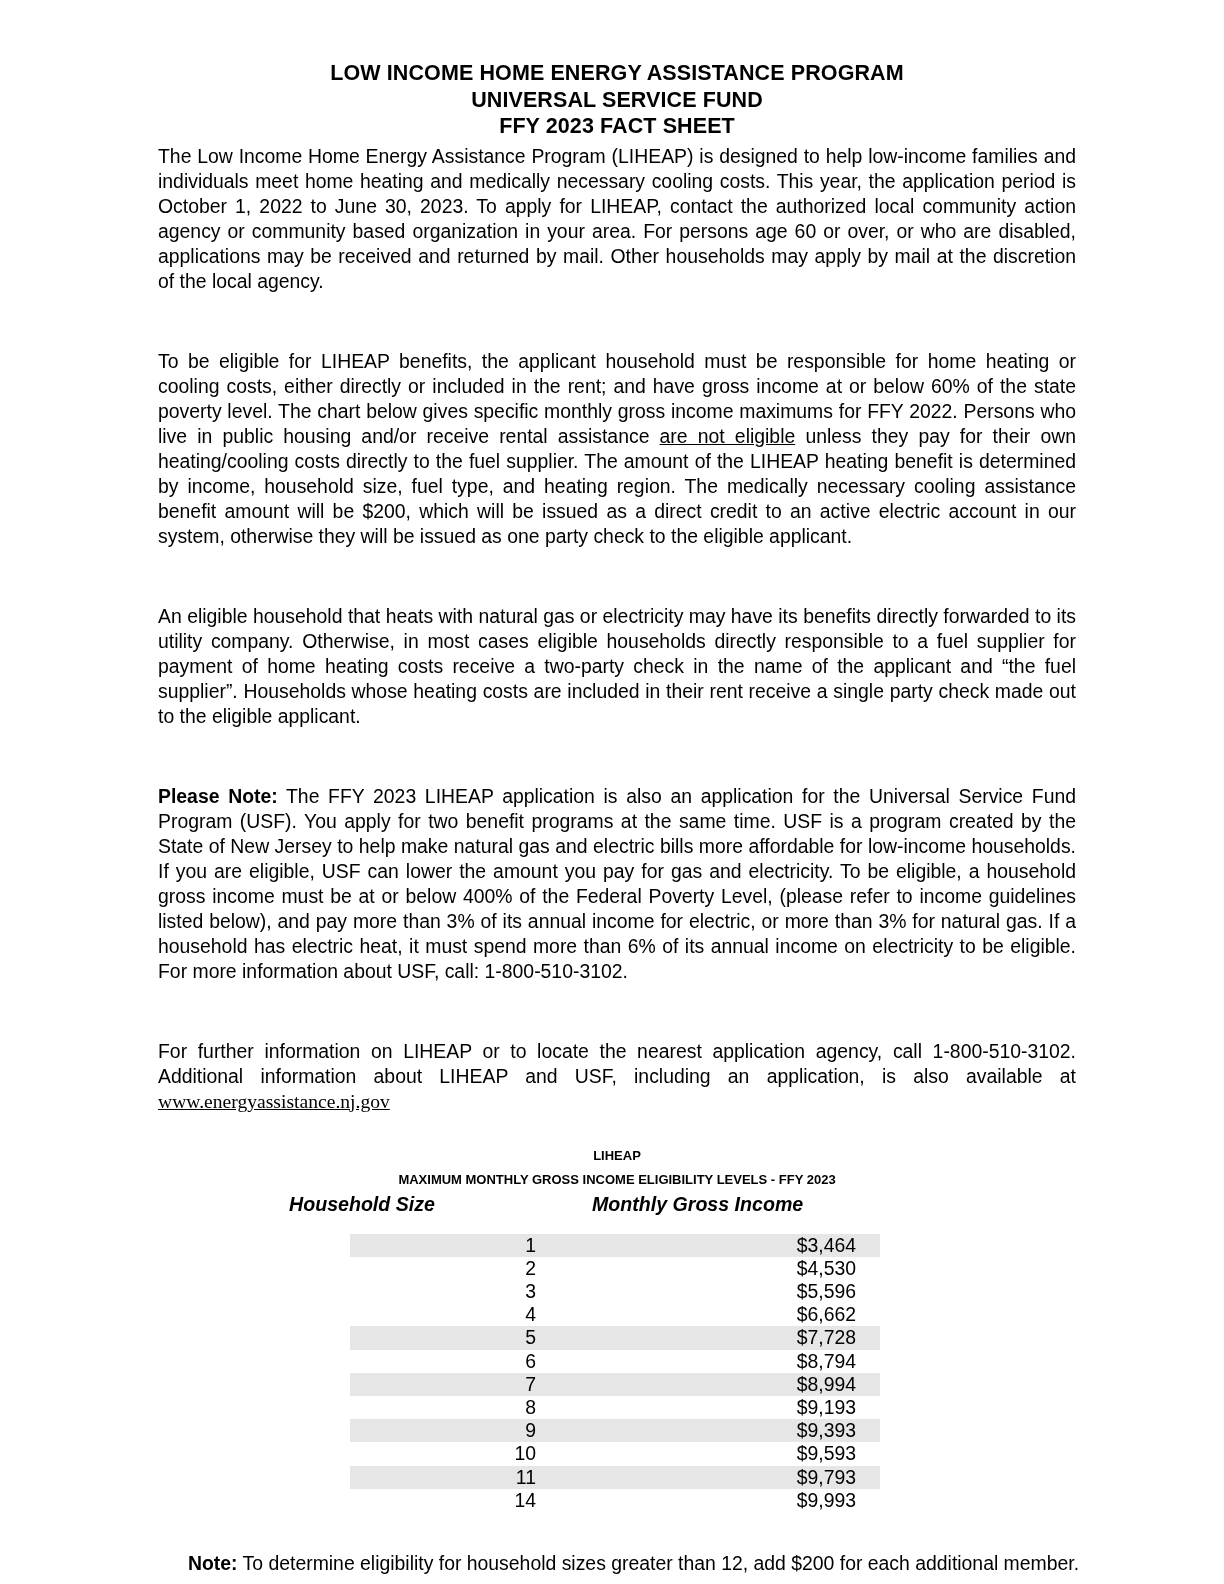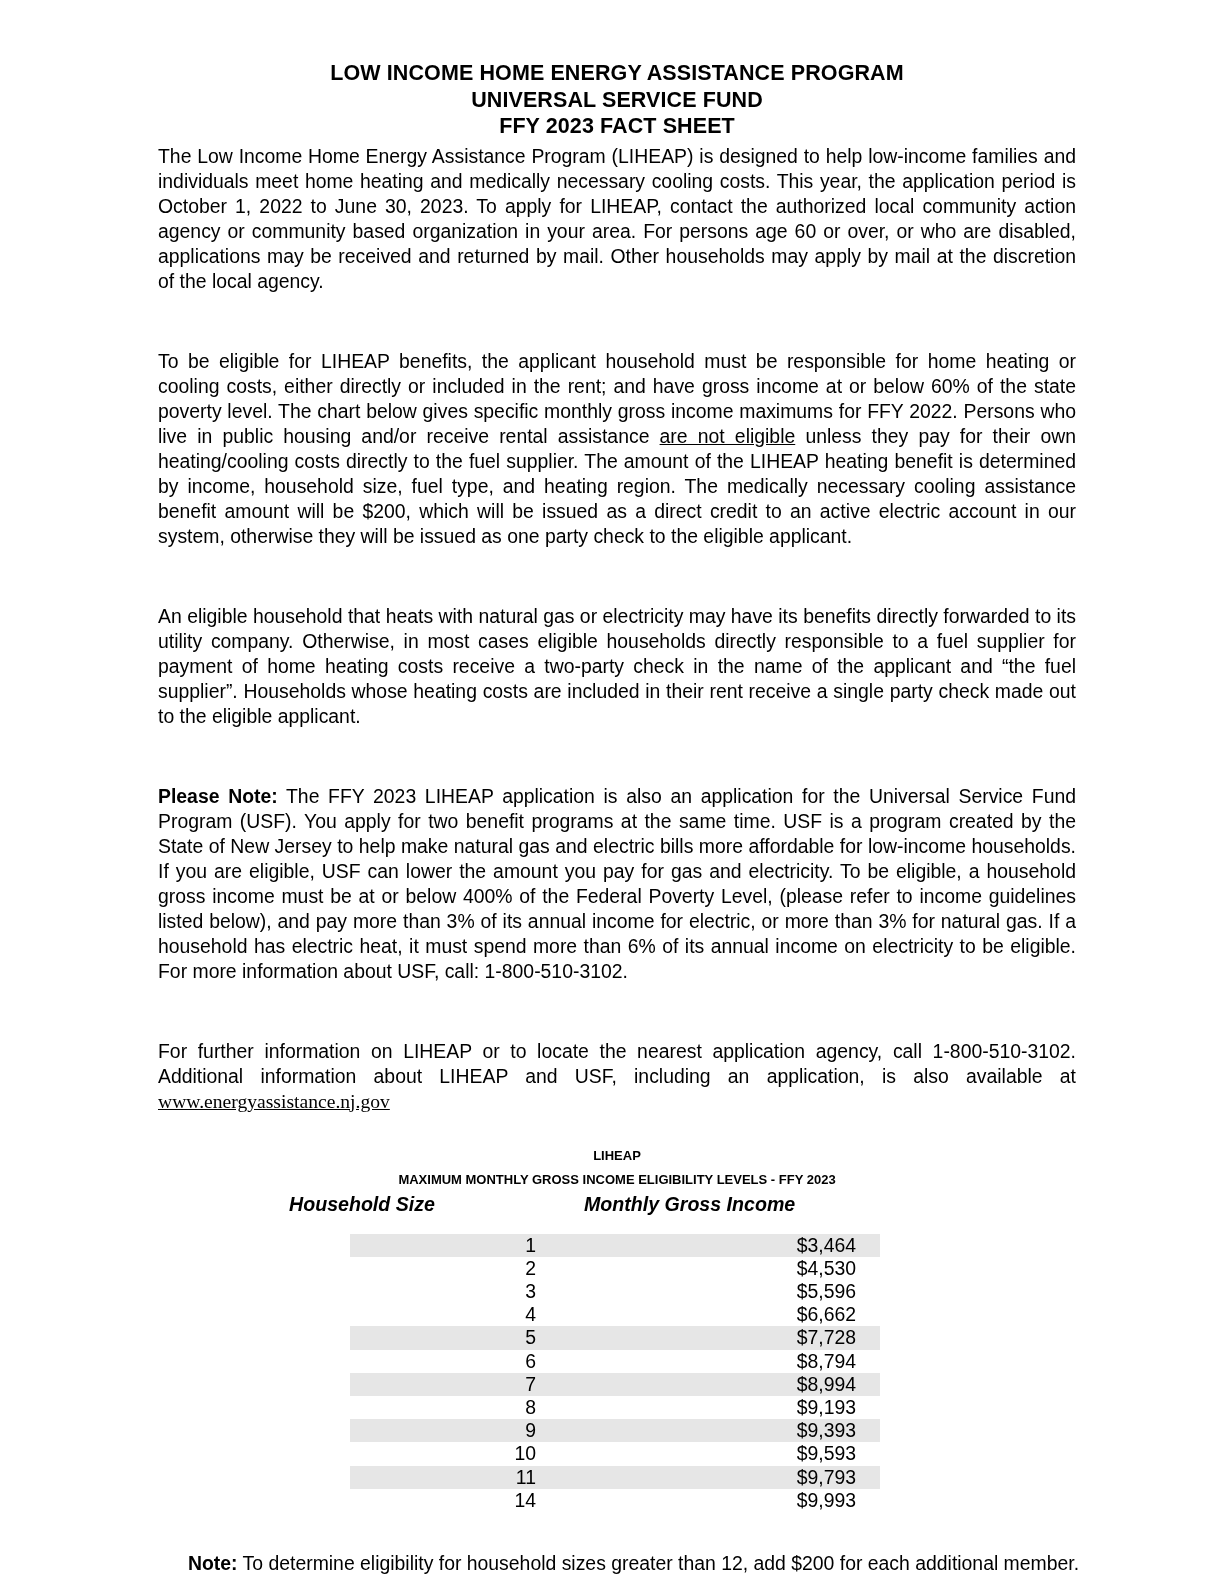--- a/index.html
+++ b/index.html
@@ -68,20 +68,21 @@
     font-size: 13px;
     line-height: 24px;
   }
   .col-head-row {
     display: flex;
     font-weight: bold;
     font-style: italic;
     font-size: 19.6px;
     line-height: 24px;
     padding: 0 0 0 0;
+    gap: 8px;
   }
   .col-head-hh {
     width: 372px;
     text-align: center;
     box-sizing: border-box;
     padding-left: 68px;
   }
   .col-head-inc {
     width: 400px;
     text-align: left;

